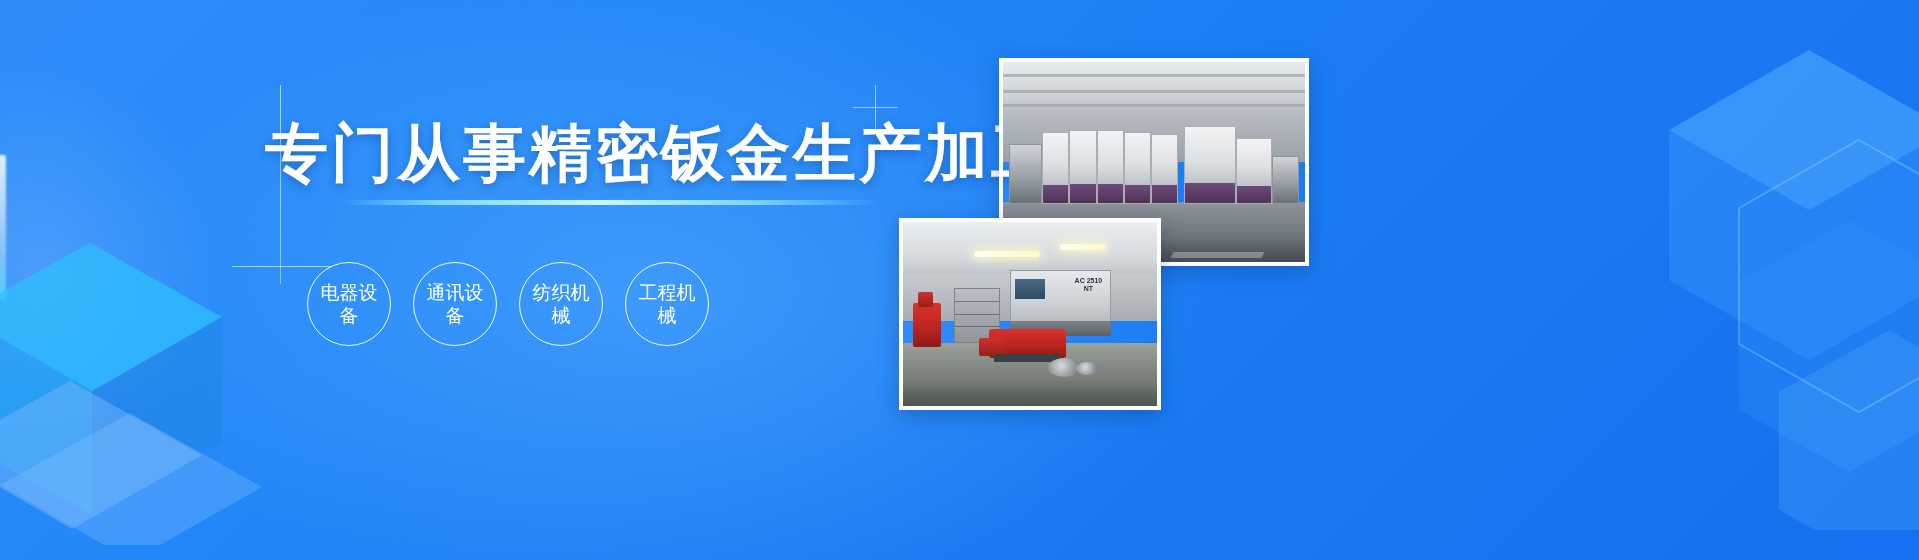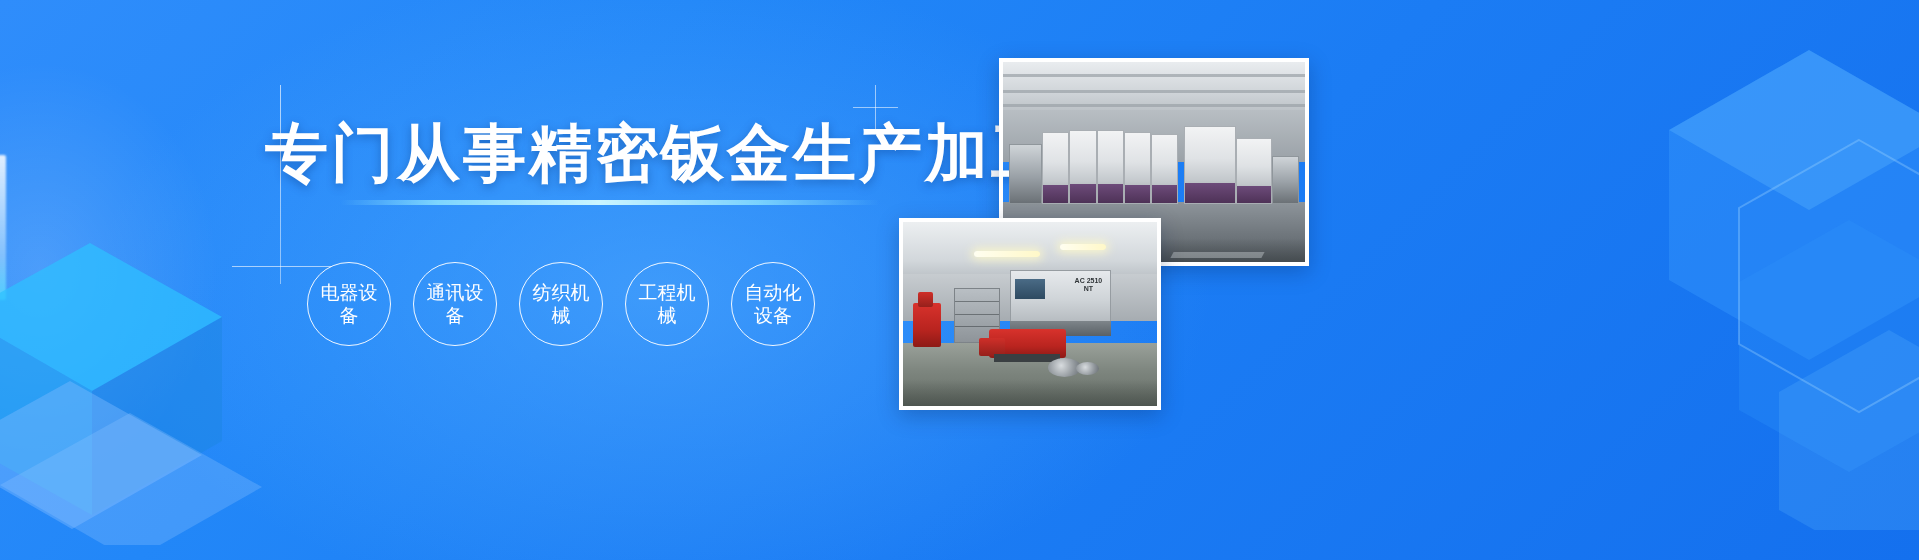--- a/index.html
+++ b/index.html
@@ -291,26 +291,20 @@
       <div class="circle">
         <div>
           <span>纺织机</span>
           <span>械</span>
         </div>
       </div>
       <div class="circle">
         <div>
           <span>工程机</span>
           <span>械</span>
-        </div>
-      </div>
-      <div class="circle">
-        <div>
-          <span>自动化</span>
-          <span>设备</span>
         </div>
       </div>
     </div>
 
   </div>
 
   <div class="photo photo-top">
     <div class="scene">
       <div class="hall-ceiling"></div>
       <div class="hall-beam" style="left:0; top:6%; width:100%;"></div>

